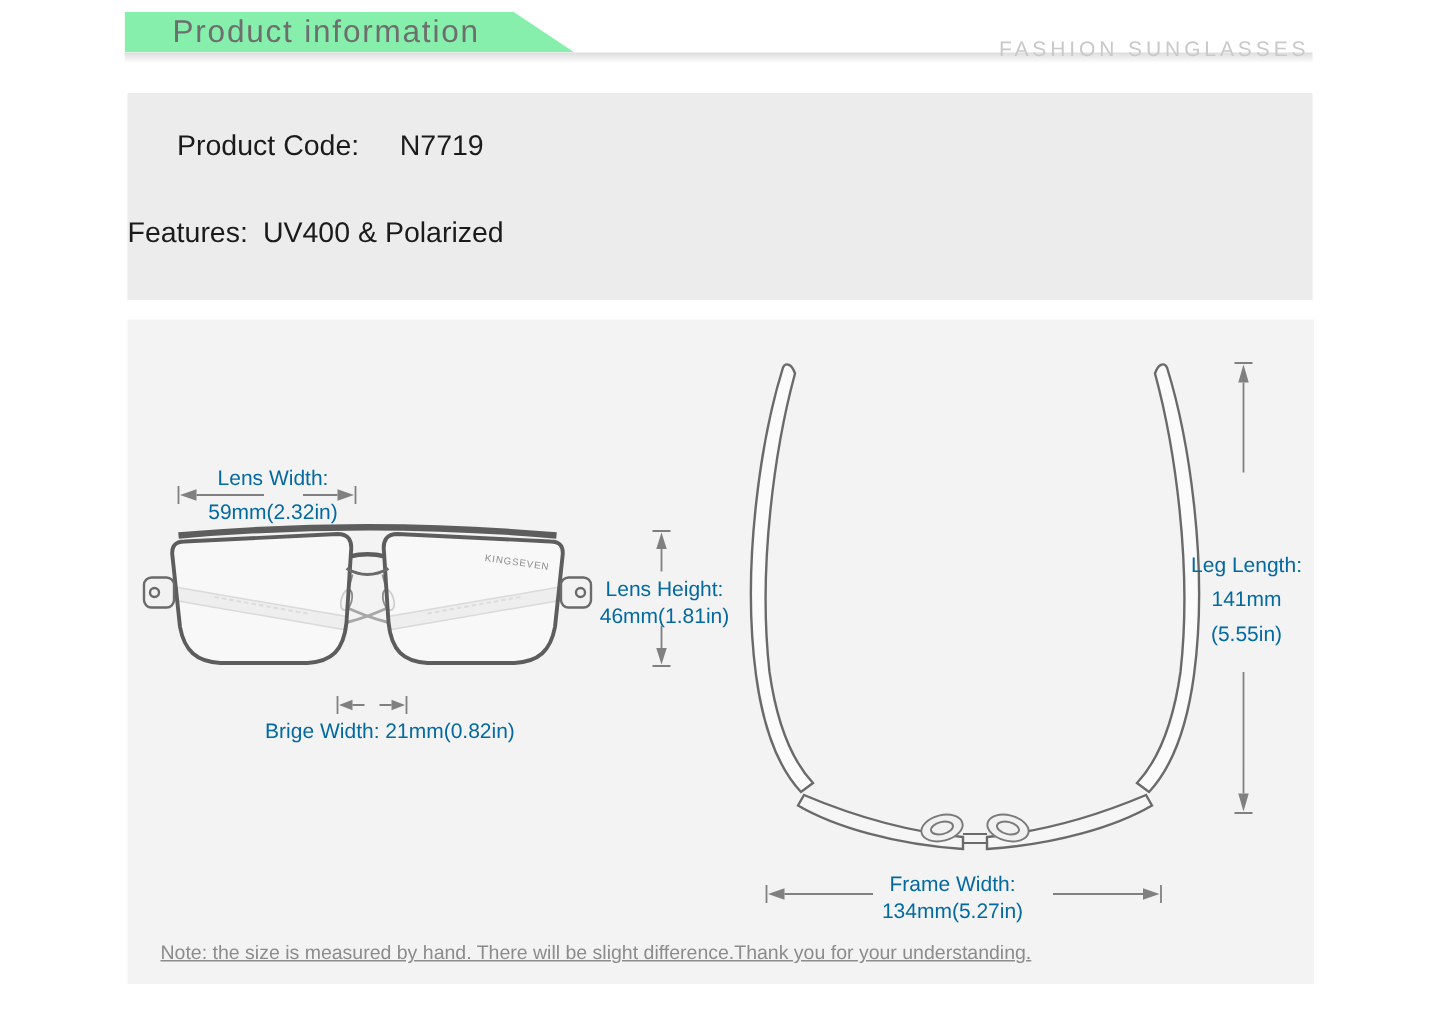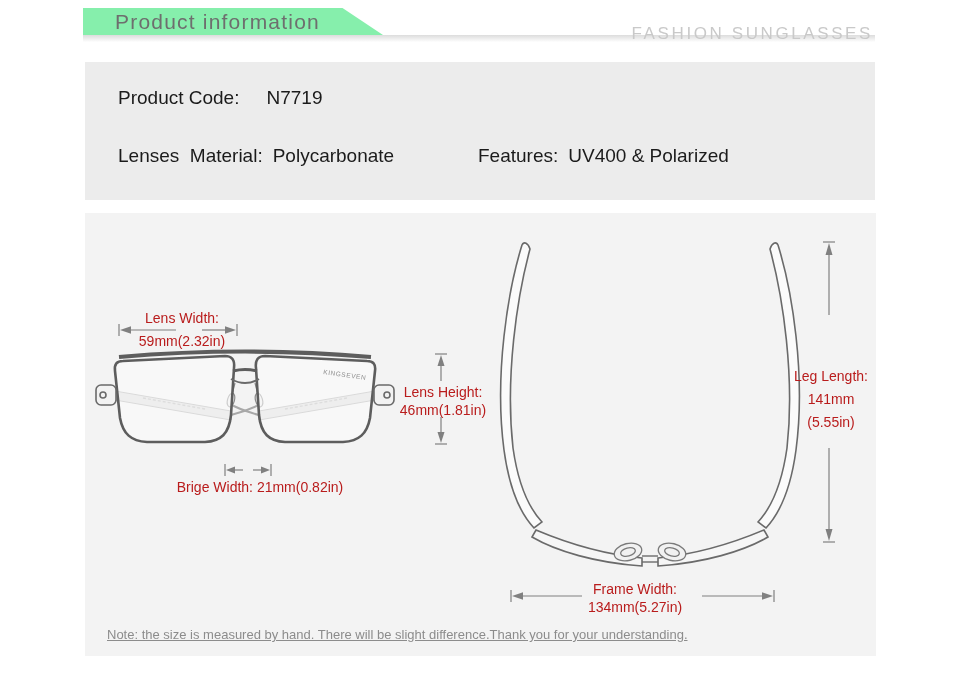--- a/index.html
+++ b/index.html
@@ -6,39 +6,39 @@
   .page{position:relative;width:960px;height:679px;background:#ffffff;overflow:hidden;
         font-family:"Liberation Sans",sans-serif;}
 
   
   .banner{position:absolute;left:83px;top:8px;width:300px;height:27px;background:#86efac;
           clip-path:polygon(0 0,86.5% 0,100% 100%,0 100%);}
   .banner .title{display:block;padding-left:32px;line-height:28px;font-size:21px;
                  letter-spacing:1.2px;color:#6e6e6e;}
   .header-shadow{position:absolute;left:83px;top:35px;width:792px;height:8px;
                  background:linear-gradient(180deg,#dcdcdc 0%,rgba(220,220,220,0) 90%);}
-  .tagline{position:absolute;right:87px;top:24px;font-size:17px;letter-spacing:2.6px;
+  .tagline{position:absolute;right:87px;top:24px;font-size:14px;letter-spacing:2.6px;
            color:#c9c9c9;}
 
   
   .specs{position:absolute;left:85px;top:62px;width:790px;height:138px;background:#ececec;
          color:#1b1b1b;font-size:19px;}
   .spec-row{position:absolute;left:0;right:0;display:flex;}
   .spec-row.r1{top:25px;}
   .spec-row.r2{top:83px;}
   .spec-cell{white-space:nowrap;}
   .spec-cell.left{box-sizing:border-box;width:393px;padding-left:33px;}
   .spec-cell.right{flex:1;}
   .lbl{white-space:pre-wrap;}
   .val{margin-left:10px;}
   .val.gap-lg{margin-left:27px;}
 
   
   .diagram{position:absolute;left:85px;top:213px;width:791px;height:443px;background:#f3f3f3;}
-  .ann{position:absolute;color:#b91c1c;font-size:14px;text-align:center;line-height:18px;}
+  .ann{position:absolute;color:#0369a1;font-size:14px;text-align:center;line-height:18px;}
   .ann .ln{display:block;}
   .dim{position:absolute;}
   .dim line{stroke:#808080;stroke-width:1.2;}
   .dim path{fill:#808080;stroke:none;}
   .note{position:absolute;left:22px;top:414px;font-size:13px;color:#8c8c8c;text-decoration:underline;}
 
   .art{position:absolute;}
 </style>
 </head>
 <body>
@@ -51,23 +51,20 @@
   <div class="header-shadow"></div>
   <div class="tagline">FASHION SUNGLASSES</div>
 
   <div class="specs">
     <div class="spec-row r1">
       <div class="spec-cell left">
         <span class="lbl">Product Code:</span><span class="val gap-lg">N7719</span>
       </div>
     </div>
     <div class="spec-row r2">
-      <div class="spec-cell left">
-        <span class="lbl">Lenses  Material:</span><span class="val">Polycarbonate</span>
-      </div>
       <div class="spec-cell right">
         <span class="lbl">Features:</span><span class="val">UV400 &amp; Polarized</span>
       </div>
     </div>
   </div>
 
   <div class="diagram">
 
     <div class="ann" style="left:12px;top:96px;width:170px;">
       <span class="ln">Lens Width:</span>

